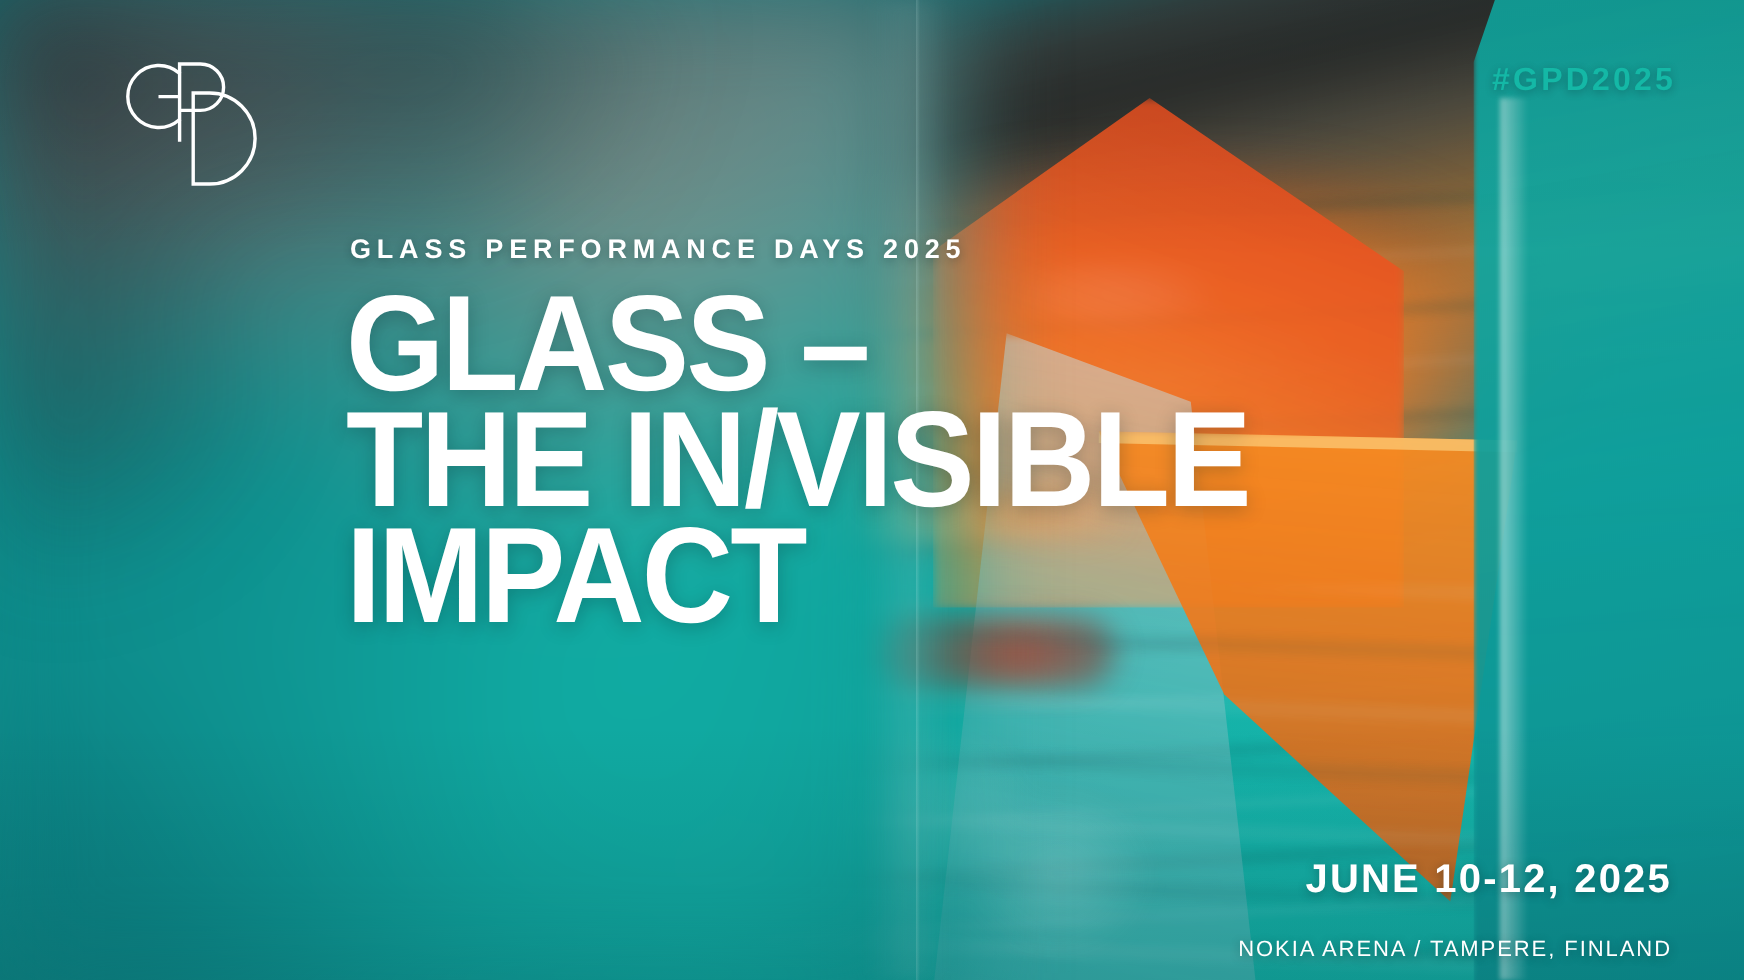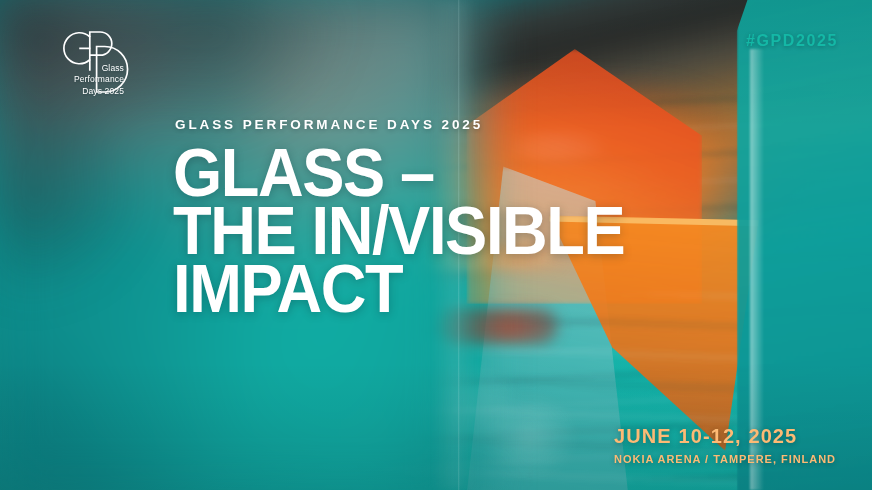--- a/index.html
+++ b/index.html
@@ -250,31 +250,32 @@
     letter-spacing:-0.022em;
     transform:scaleX(.93);
     transform-origin:left top;
     text-shadow:0 2px 10px rgba(0,30,36,.26);
     white-space:nowrap;
   }
   .headline .hl-line{ display:block; }
 
   
   .event{
-    position:absolute; right:36px; bottom:24px;
-    color:#fdba74;
+    position:absolute; right:36px; bottom:8px;
+    text-align:right;
+    color:#ffffff;
     text-shadow:0 1px 5px rgba(0,25,30,.34);
   }
   .event-date{
     font-size:20px; font-weight:700; letter-spacing:.055em;
     line-height:24px;
   }
   .event-venue{
-    margin-top:4px;
-    font-size:11px; font-weight:700; letter-spacing:.088em;
+    margin-top:16px;
+    font-size:11px; font-weight:400; letter-spacing:.088em;
     line-height:14px;
   }
 </style>
 </head>
 <body>
 
 <div class="poster">
 
   <div class="bg">
     <div class="photo">
@@ -307,25 +308,20 @@
 
     <div class="logo">
       <svg width="96" height="80" viewBox="0 0 96 80" fill="none">
 
         <path d="M40.5 10.5a15.5 15.5 0 1 0 0 23.5 M40.5 22.3 h-9.4" stroke="#ffffff" stroke-width="1.7" fill="none" stroke-linecap="square"></path>
 
         <path d="M40.8 6.0 V44.0 M40.8 6.0 h10.4 a11.6 11.6 0 0 1 0 23.2 h-10.4" stroke="#ffffff" stroke-width="1.7" fill="none" stroke-linecap="square"></path>
 
         <path d="M47.6 20.5 V66.0 h8.2 a22.4 22.4 0 0 0 0 -45.5 h-8.2" stroke="#ffffff" stroke-width="1.7" fill="none" stroke-linecap="square"></path>
       </svg>
-      <div class="logo-words">
-        <div>Glass</div>
-        <div>Performance</div>
-        <div>Days 2025</div>
-      </div>
     </div>
 
     <div class="hashtag">#GPD2025</div>
 
     <div class="kicker">GLASS PERFORMANCE DAYS 2025</div>
 
     <div class="headline">
       <span class="hl-line">GLASS –</span>
       <span class="hl-line">THE IN/VISIBLE</span>
       <span class="hl-line">IMPACT</span>

